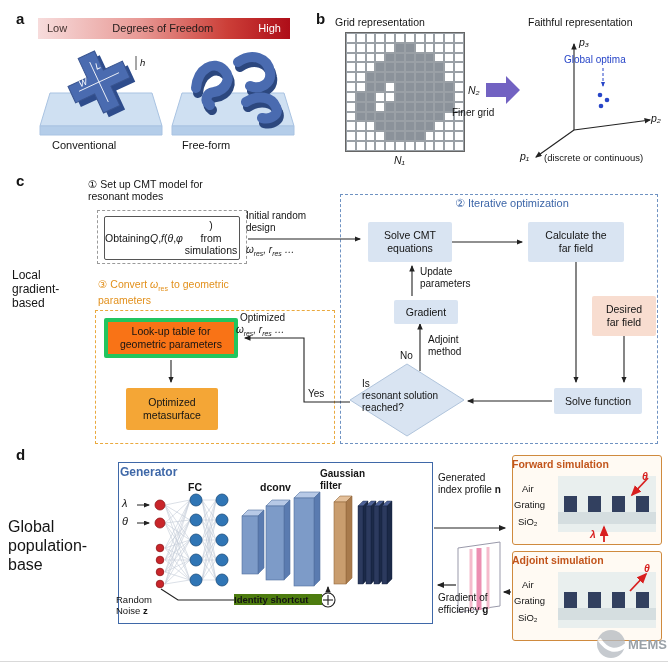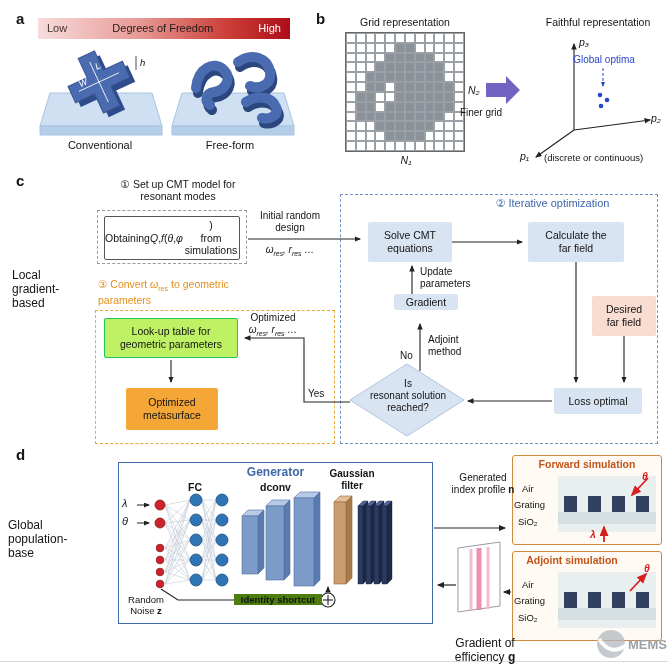--- a/index.html
+++ b/index.html
@@ -1,27 +1,27 @@
 <!DOCTYPE html>
 <html><head>
 <meta charset="utf-8">
 <style>
   *{margin:0;padding:0;box-sizing:border-box}
   html,body{background:#fff}
   #fig{position:relative;width:668px;height:665px;font-family:"Liberation Sans","DejaVu Sans",sans-serif;color:#141414;background:#fff;overflow:hidden}
   .t{position:absolute;z-index:3;line-height:1.18;font-size:10.5px}
   .pre{white-space:pre-line}
-  .ctr{text-align:center}
+  .ctr{}
   .bold{font-weight:bold}
   .it{font-style:italic}
   .panel-label{position:absolute;z-index:3;font-size:15px;font-weight:bold}
   .box{position:absolute;z-index:2;display:flex;align-items:center;justify-content:center;text-align:center;line-height:1.2;border-radius:2px;font-size:10.5px}
   .b-blue{background:#d9e4f2}
   .b-salmon{background:#f8ddd0}
-  .b-cream{background:#bef264;border:1px solid #22c55e}
+  .b-cream{background:#f97316;border:4px solid #22c55e}
   .b-orange{background:#f4a636}
   .b-white{background:#fff;border:1px solid #555}
   .dash{position:absolute;z-index:1}
   .dash-gray{border:1.4px dashed #9a9a9a}
   .dash-blue{border:1.4px dashed #6f92c2}
   .dash-orange{border:1.4px dashed #eaa93e}
   .solid-blue{position:absolute;z-index:1;border:1.6px solid #3f68a8;background:#fff}
   .sim-box{position:absolute;z-index:1;border:1.1px solid #cf8a3e;background:#fffaf3;border-radius:3px}
   svg.layer{position:absolute;left:0;top:0;z-index:2;pointer-events:none}
   #grid{position:absolute;left:345px;top:32px;width:120px;height:120px;display:grid;grid-template-columns:repeat(12,1fr);grid-template-rows:repeat(12,1fr);border:1px solid #666;z-index:2;background:#fff}
@@ -457,53 +457,53 @@
   <div class="box b-white" style="left:104px;top:216px;width:136px;height:44px">Obtaining <i>Q</i>, <i>f</i>(<i>θ</i>, <i>φ</i>)<br>from simulations</div>
   <div class="t ctr" style="left:246px;top:210px;width:88px;font-size:10px">Initial random design</div>
   <div class="t ctr it" style="left:246px;top:244px;width:88px;font-size:10px"><i>ω</i><sub>res</sub>, <i>r</i><sub>res</sub> …</div>
   <div class="t ctr blue-t" style="left:455px;top:197px;width:195px;font-size:11px">② Iterative optimization</div>
   <div class="box b-blue pre" style="left:368px;top:222px;width:84px;height:40px">Solve CMT
 equations</div>
   <div class="box b-blue pre" style="left:528px;top:222px;width:96px;height:40px">Calculate the
 far field</div>
   <div class="t pre" style="left:420px;top:266px;width:64px;font-size:10px">Update
 parameters</div>
-  <div class="box b-blue" style="left:394px;top:294px;width:64px;height:16px">Gradient</div>
+  <div class="box b-blue" style="left:394px;top:300px;width:64px;height:24px">Gradient</div>
   <div class="box b-salmon pre" style="left:592px;top:296px;width:64px;height:40px">Desired
 far field</div>
   <div class="t pre" style="left:428px;top:334px;width:56px;font-size:10px">Adjoint
 method</div>
   <div class="t" style="left:400px;top:350px;width:20px;font-size:10px">No</div>
   <div class="t" style="left:308px;top:388px;width:28px;font-size:10px">Yes</div>
   <div class="t pre ctr" style="left:362px;top:378px;width:92px;font-size:10px">Is
 resonant solution
 reached?</div>
-  <div class="box b-blue" style="left:554px;top:388px;width:88px;height:26px">Loss optimal</div>
+  <div class="box b-blue" style="left:554px;top:388px;width:88px;height:26px">Solve function</div>
   <div class="t orange-t" style="left:98px;top:278px;width:215px">③ Convert <i>ω</i><sub>res</sub> to geometric<br>parameters</div>
   <div class="box b-cream pre" style="left:104px;top:318px;width:134px;height:40px">Look-up table for
 geometric parameters</div>
   <div class="t ctr" style="left:240px;top:312px;width:66px;font-size:10px">Optimized</div>
   <div class="t ctr it" style="left:236px;top:324px;width:74px;font-size:10px"><i>ω</i><sub>res</sub>, <i>r</i><sub>res</sub> …</div>
   <div class="box b-orange pre" style="left:126px;top:388px;width:92px;height:42px">Optimized
 metasurface</div>
 
-  <div class="t pre" style="left:8px;top:518px;width:92px;font-size:12px">Global
+  <div class="t pre" style="left:8px;top:518px;width:92px;font-size:16px">Global
 population-
 base</div>
   <div class="t ctr bold blue-t" style="left:120px;top:465px;width:311px;font-size:12px;color:#3f68a8">Generator</div>
   <div class="t it" style="left:122px;top:497px;font-size:11px">λ</div>
   <div class="t it" style="left:122px;top:515px;font-size:11px">θ</div>
   <div class="t ctr" style="left:116px;top:594px;width:60px;font-size:9.5px">Random<br>Noise <b>z</b></div>
   <div class="t bold" style="left:188px;top:481px">FC</div>
   <div class="t bold" style="left:260px;top:481px">dconv</div>
   <div class="t pre ctr bold" style="left:320px;top:468px;width:64px;font-size:10px">Gaussian
 filter</div>
   <div class="t ctr bold" style="left:234px;top:594px;width:88px;font-size:9.5px;background:#4d7c0f">Identity shortcut</div>
   <div class="t ctr" style="left:438px;top:472px;width:90px;font-size:10px">Generated<br>index profile <b>n</b></div>
-  <div class="t ctr" style="left:438px;top:636px;width:94px;font-size:12px">Gradient of<br>efficiency <b>g</b></div>
+  <div class="t ctr" style="left:438px;top:592px;width:94px;font-size:10px">Gradient of<br>efficiency <b>g</b></div>
   <div class="t ctr bold" style="left:512px;top:458px;width:150px;color:#c2551c">Forward simulation</div>
   <div class="t ctr bold" style="left:512px;top:554px;width:120px;color:#c2551c">Adjoint simulation</div>
   <div class="t" style="left:522px;top:483px;font-size:9.5px">Air</div>
   <div class="t" style="left:514px;top:499px;font-size:9.5px">Grating</div>
   <div class="t" style="left:518px;top:516px;font-size:9.5px">SiO₂</div>
   <div class="t" style="left:522px;top:579px;font-size:9.5px">Air</div>
   <div class="t" style="left:514px;top:595px;font-size:9.5px">Grating</div>
   <div class="t" style="left:518px;top:612px;font-size:9.5px">SiO₂</div>
   <div class="t it bold red-t" style="left:642px;top:470px;font-size:10.5px">θ</div>
   <div class="t it bold red-t" style="left:590px;top:528px;font-size:10.5px">λ</div>

